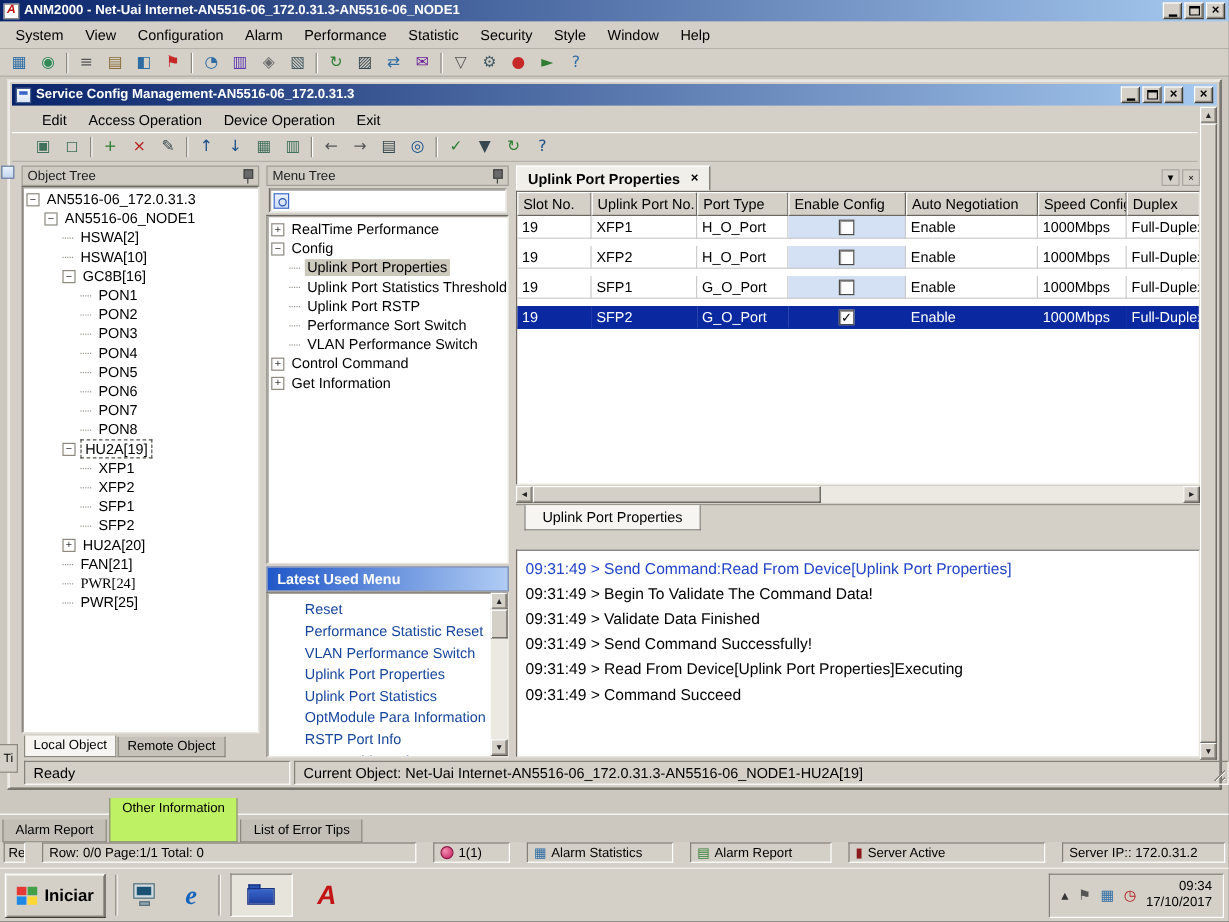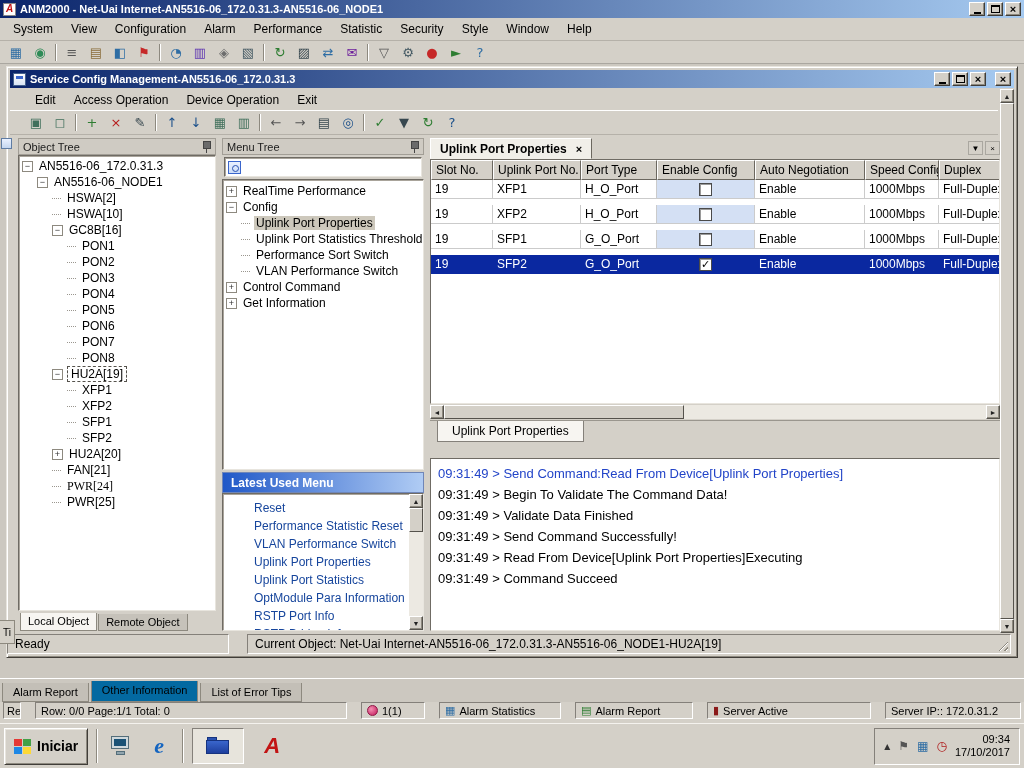--- a/index.html
+++ b/index.html
@@ -36,21 +36,21 @@
 .gutter-ico{position:absolute;left:1px;top:74px;width:11px;height:11px;background:linear-gradient(#eaf1ff,#c4d6ee);border:1px solid #5f7ca3;z-index:6}
 .side-tab{position:absolute;left:0;top:556px;width:15px;height:24px;background:#d4d0c8;border:1px solid #8d897f;border-left:none;font-size:10px;display:flex;align-items:center;justify-content:center;z-index:6}
 .child{position:absolute;left:6px;top:2px;width:1012px;height:592px;background:#d4d0c8;border:1px solid;border-color:#e8e5de #403d38 #403d38 #e8e5de;box-shadow:inset 1px 1px 0 #fff,inset -1px -1px 0 #8d897f}
 .ctb{position:absolute;left:3px;top:3px;width:calc(100% - 6px);height:18px;background:linear-gradient(90deg,var(--titlebar-start,#0a246a),var(--titlebar-end,#a6caf0));display:flex;align-items:center;padding:0 3px;color:#fff}
 .cicon{width:13px;height:13px;background:linear-gradient(#fdfdfd,#d8e4f6);border:1px solid #44608c;position:relative;flex:none}
 .cicon::after{content:"";position:absolute;left:2px;top:2px;right:2px;height:3px;background:#3a66cc}
 .cmenu{position:absolute;left:3px;top:22px;width:calc(100% - 22px);height:21px;display:flex;align-items:center;padding-left:16px}
 .ctool{position:absolute;left:3px;top:43px;width:calc(100% - 22px);height:25px;display:flex;align-items:center;padding-left:14px;border-top:1px solid #fff;border-bottom:1px solid #b5b1a9}
 .cbody{position:absolute;left:3px;top:69px;width:calc(100% - 20px);height:497px}
 .cvs{position:absolute;top:22px;right:3px;width:14px;height:544px;display:flex;flex-direction:column}
-.cstat{position:absolute;left:0;bottom:3px;width:calc(100% - 6px);height:20px;display:flex;gap:18px}
+.cstat{position:absolute;left:13px;bottom:3px;width:calc(100% - 6px);height:20px;display:flex;gap:3px}
 .cseg{border:1px solid;border-color:#84807a #fff #fff #84807a;display:flex;align-items:center;padding:0 7px;font-size:12px;white-space:nowrap;overflow:hidden}
 .cseg.one{width:222px}
 .cseg.two{flex:1;position:relative}
 .grip{position:absolute;right:2px;bottom:2px;width:12px;height:12px;background:repeating-linear-gradient(135deg,transparent 0 2px,#8d897f 2px 3px,#fff 3px 4px);clip-path:polygon(100% 0,100% 100%,0 100%)}
 
 
 .p-objtree{position:absolute;left:8px;top:2px;width:198px;height:493px}
 .p-menutree{position:absolute;left:212px;top:2px;width:202px;height:332px}
 .p-latest{position:absolute;left:212px;top:336px;width:202px;height:159px}
 .p-work{position:absolute;left:420px;top:2px;width:570px;height:493px;display:flex;flex-direction:column}
@@ -106,21 +106,21 @@
 .tnode{height:16px;display:flex;align-items:center;white-space:nowrap;font-size:12px;padding-right:4px}
 .expander{width:11px;height:11px;border:1px solid #8d897f;background:#fff;display:flex;align-items:center;justify-content:center;font-size:9px;line-height:1;margin-right:4px;flex:none;color:#333}
 .leafdash{width:9px;border-top:1px dotted #9a968e;margin-right:4px;flex:none}
 .tlabel{padding:0 2px}
 .tlabel.sel-dash{border:1px dashed #55524c;padding:0 3px}
 .tlabel.sel-fill{background:var(--menu-selected-bg,#cdc8bc)}
 
 
 .bdock{position:absolute;left:0;top:678px;width:1024px;height:24px;background:#ccc8c0;border-top:1px solid #fff;display:flex;align-items:flex-end;padding-left:2px}
 .dtab{font-size:11px;padding:3px 10px;background:#c3bfb7;border:1px solid #8d897f;border-top:none;margin-right:2px;white-space:nowrap}
-.dtab.active{background:#0369a1;padding-bottom:5px}
+.dtab.active{background:#bef264;padding-bottom:21px}
 .mstat{position:absolute;left:0;top:702px;width:1024px;height:21px;display:flex;gap:14px;padding:0 3px;background:#d4d0c8}
 .sseg{height:17px;border:1px solid;border-color:#84807a #fff #fff #84807a;display:flex;align-items:center;gap:4px;padding:0 5px;font-size:11px;white-space:nowrap;overflow:hidden}
 .dot{width:11px;height:11px;border-radius:50%;background:radial-gradient(circle at 35% 35%,#f48fb1,#c2185b);border:1px solid #8e1644;flex:none}
 .sic{font-size:11px;line-height:1;font-family:"DejaVu Sans",sans-serif}
 .ic-stats{color:#2e6da4}.ic-report{color:#2e7d32}.ic-server{color:#8b1a1a}
 .task{position:absolute;left:0;top:723px;width:1024px;height:45px;background:#d4d0c8;border-top:1px solid #f4f2ee;display:flex;align-items:center;padding:0 4px;gap:8px}
 .start{height:37px;display:flex;align-items:center;gap:6px;padding:0 9px;font-weight:bold;font-size:14px}
 .flag{display:grid;grid-template-columns:8px 8px;grid-template-rows:7px 7px;gap:1px}
 .flag i{display:block}
 .tsep{width:0;height:34px;border-left:1px solid #8d897f;border-right:1px solid #fff}
@@ -447,20 +447,24 @@
                 <span class="expander">−</span>
                 <span class="tlabel">Config</span>
               </div>
               <div class="tnode" style="padding-left: 18px;">
                 <span class="leafdash"></span>
                 <span class="tlabel sel-fill">Uplink Port Properties</span>
               </div>
               <div class="tnode" style="padding-left: 18px;">
                 <span class="leafdash"></span>
                 <span class="tlabel">Uplink Port Statistics Threshold</span>
+              </div>
+              <div class="tnode" style="padding-left: 18px;">
+                <span class="leafdash"></span>
+                <span class="tlabel">Uplink Port RSTP</span>
               </div>
               <div class="tnode" style="padding-left: 18px;">
                 <span class="leafdash"></span>
                 <span class="tlabel">Performance Sort Switch</span>
               </div>
               <div class="tnode" style="padding-left: 18px;">
                 <span class="leafdash"></span>
                 <span class="tlabel">VLAN Performance Switch</span>
               </div>
               <div class="tnode" style="padding-left: 3px;">

